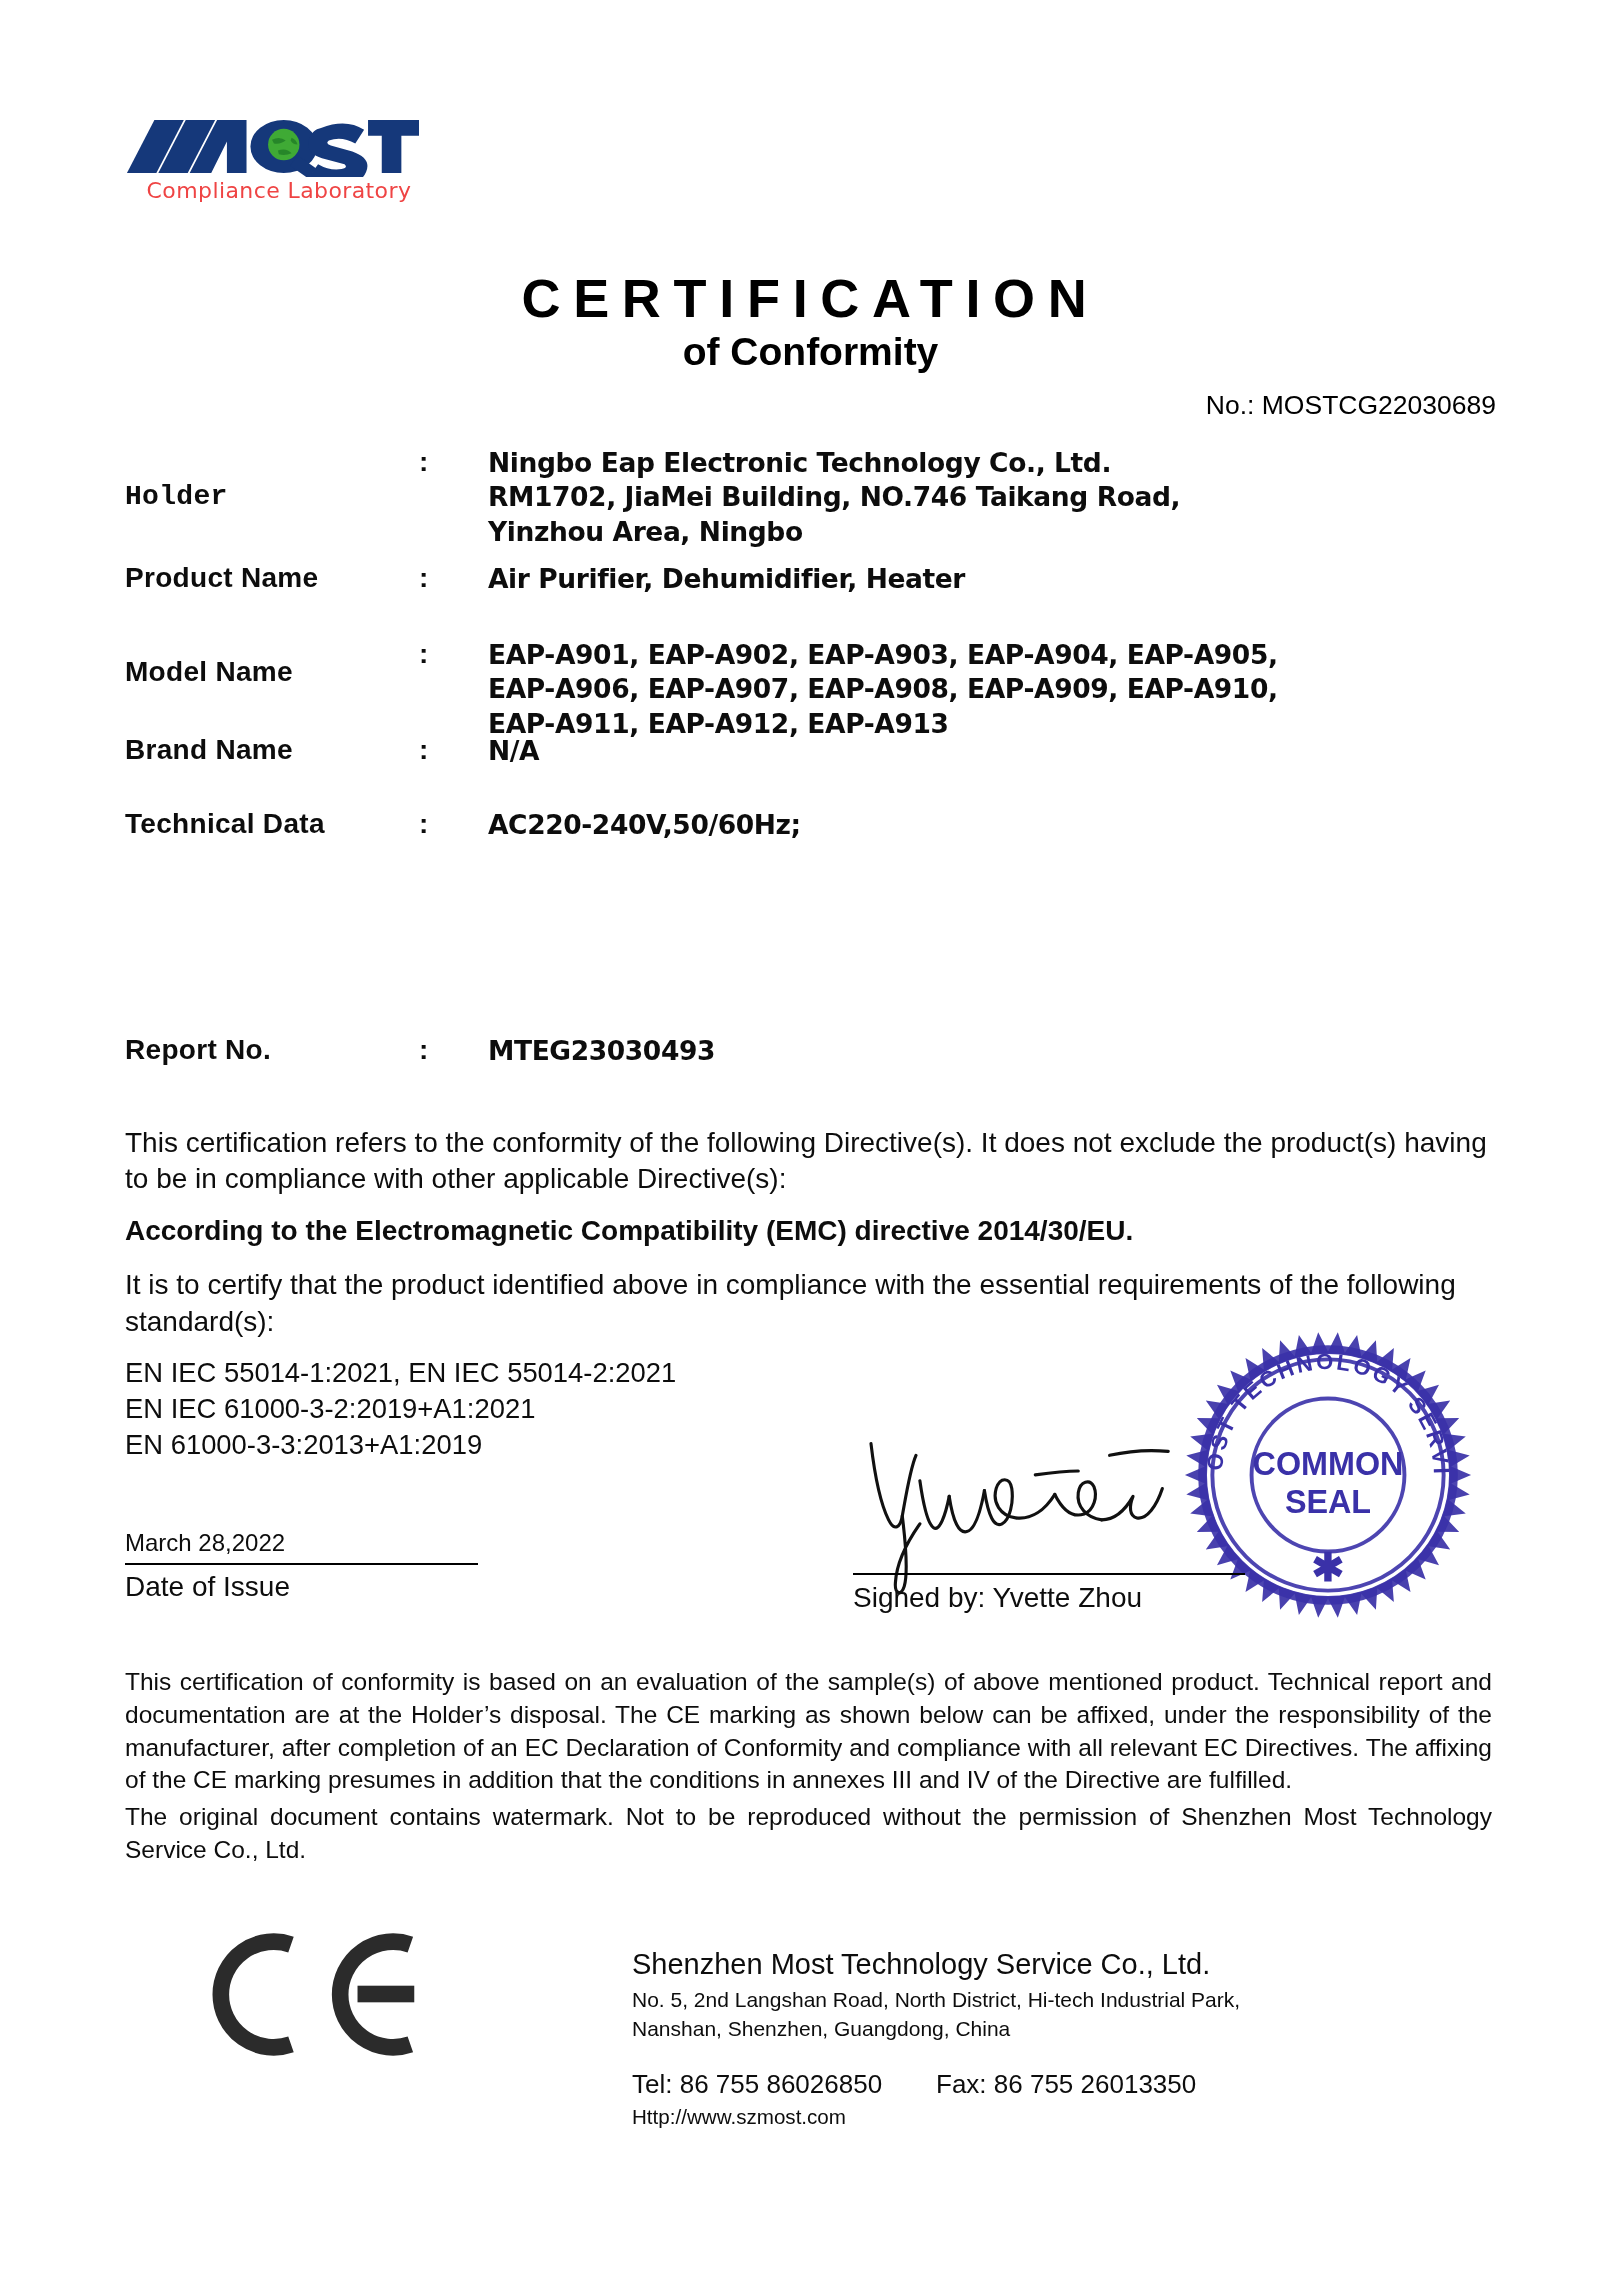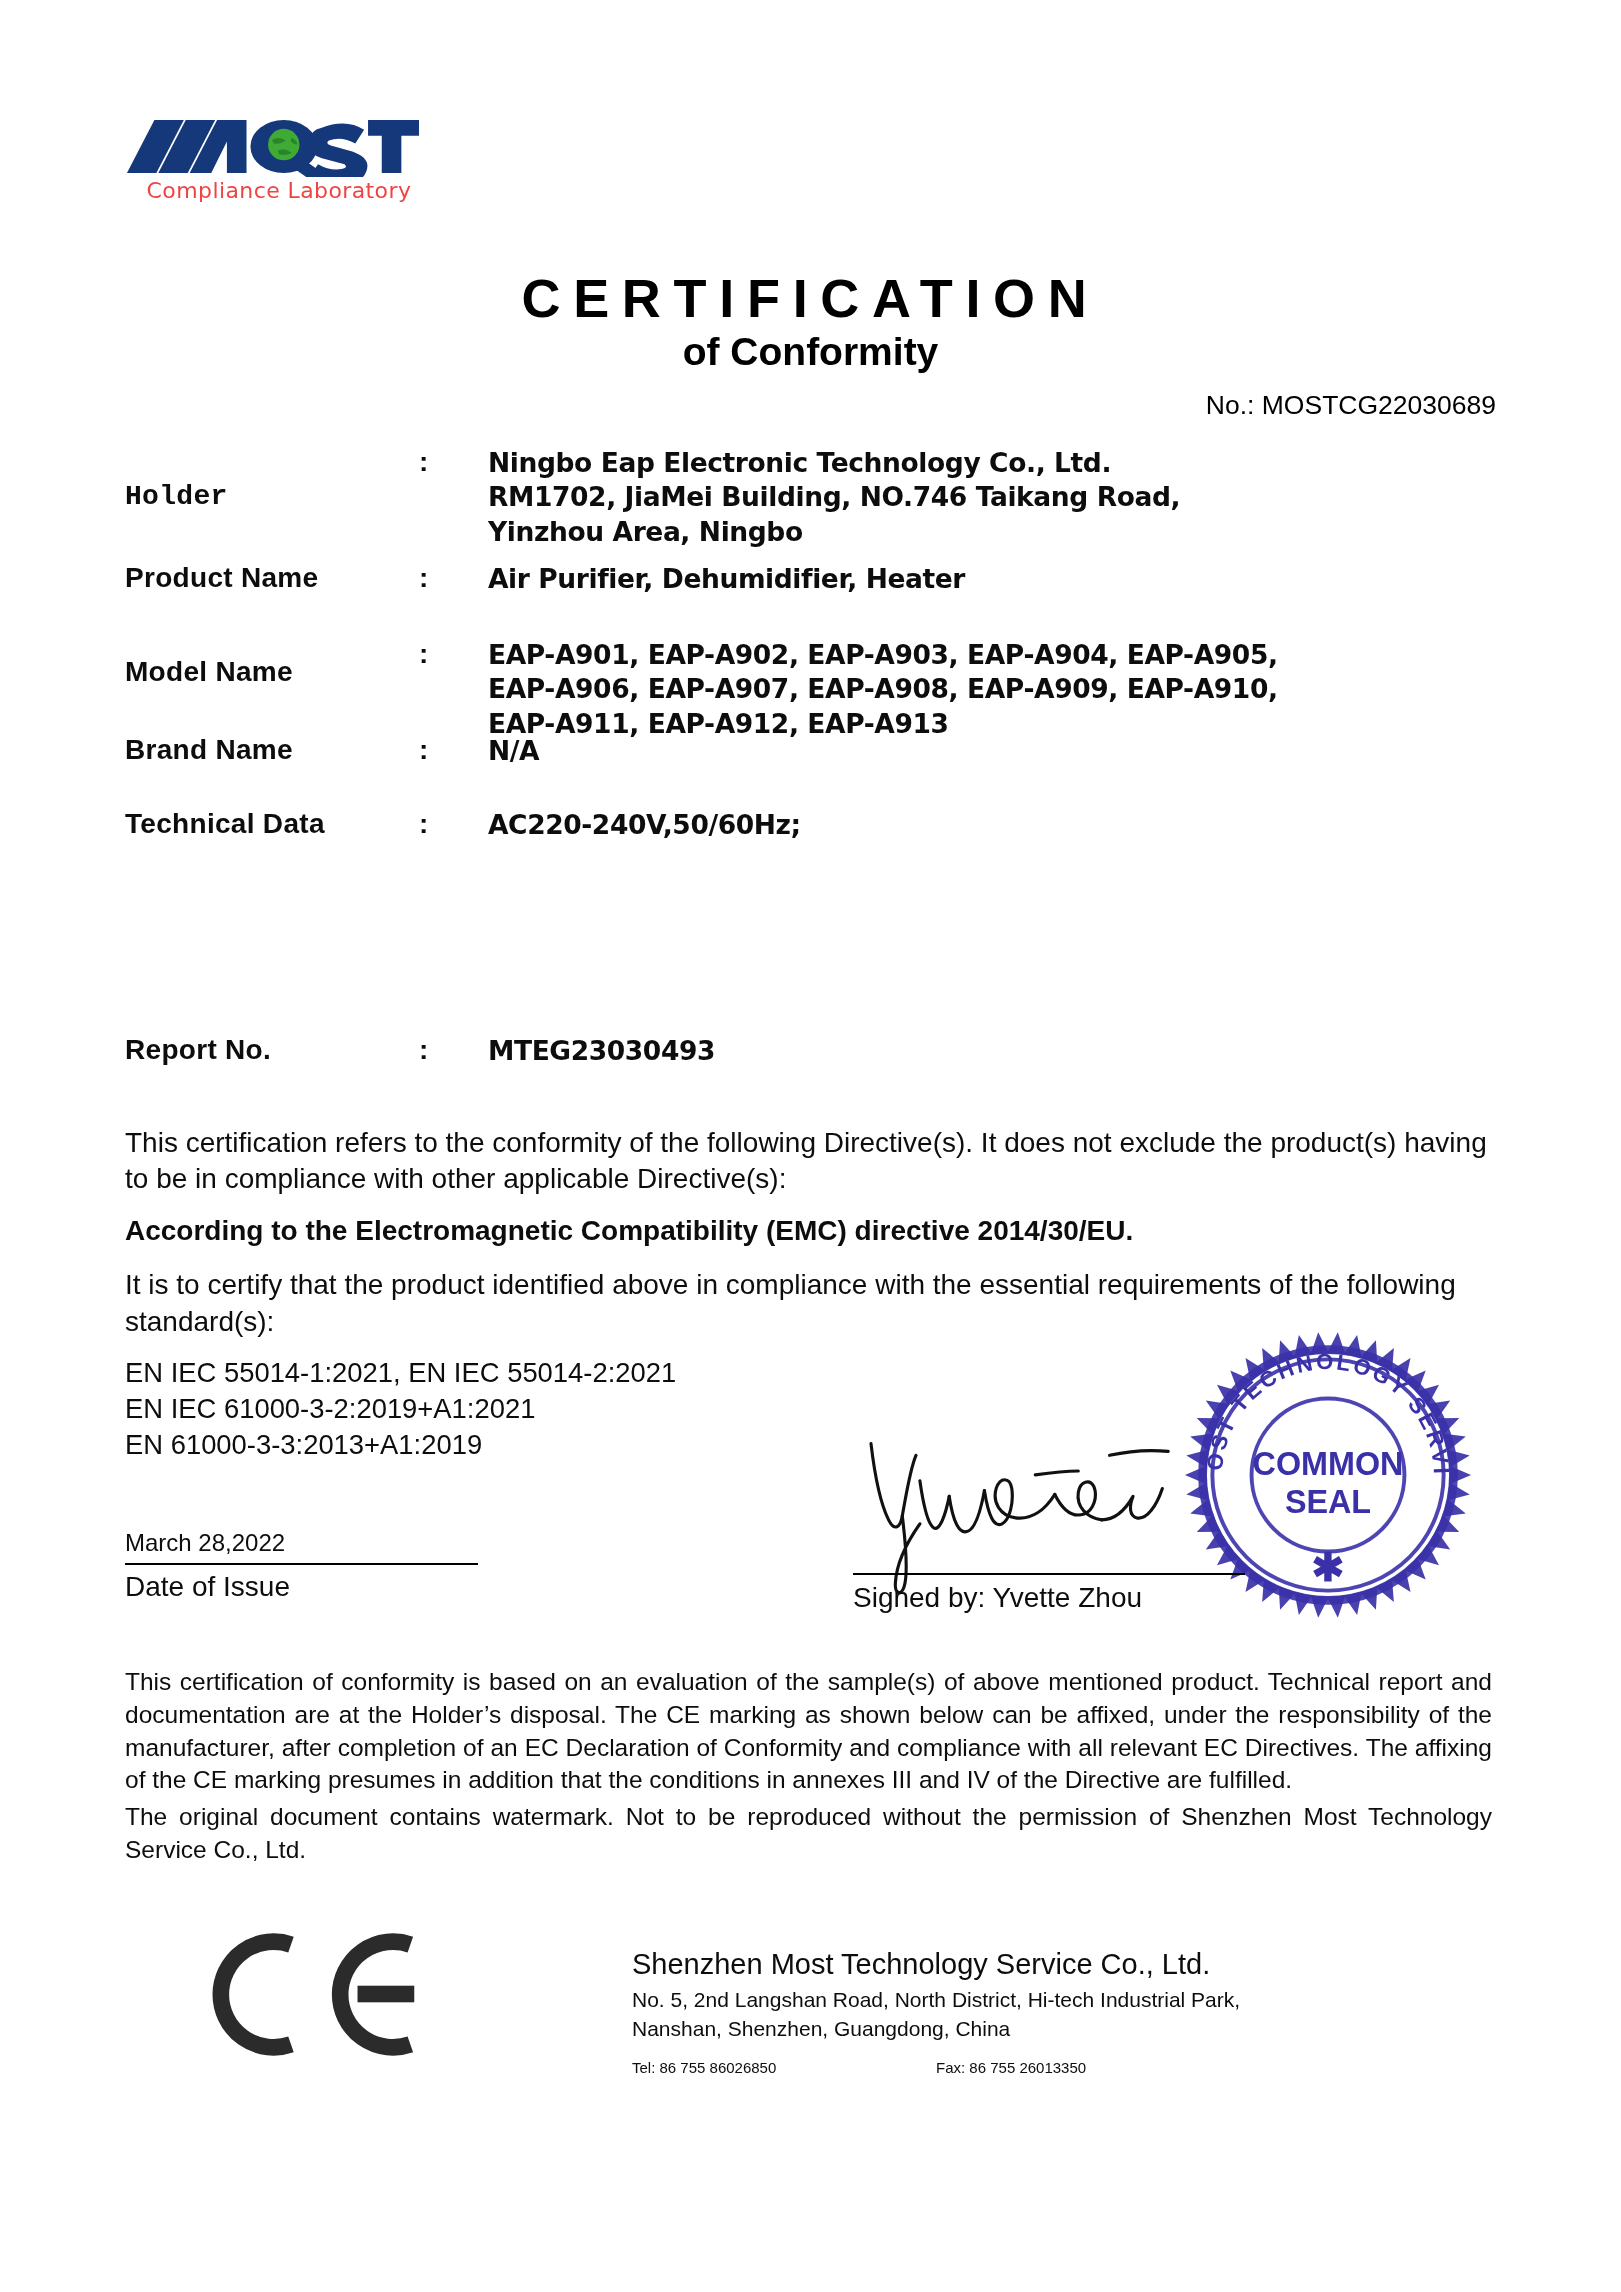--- a/index.html
+++ b/index.html
@@ -223,22 +223,22 @@
   .footer-company {
     font-size: 29px;
     line-height: 1.25;
     margin-bottom: 3.9px;
   }
   .footer-line {
     font-size: 21px;
     line-height: 1.36;
   }
   .footer-contact {
-    margin-top: 15px;
-    font-size: 15px;
+    margin-top: 24px;
+    font-size: 26px;
     line-height: 1.36;
     display: flex;
   }
   .footer-tel { width: 304px; flex: 0 0 304px; }
   .footer-web {
     font-size: 20.6px;
     line-height: 1.36;
   }
 </style>
 </head>
@@ -401,16 +401,17 @@
   </svg>
 
   <div class="footer-info">
     <div class="footer-company">Shenzhen Most Technology Service Co., Ltd.</div>
     <div class="footer-line">No. 5, 2nd Langshan Road, North District, Hi-tech Industrial Park,</div>
     <div class="footer-line">Nanshan, Shenzhen, Guangdong, China</div>
     <div class="footer-contact">
       <div class="footer-tel">Tel: 86 755 86026850</div>
       <div>Fax: 86 755 26013350</div>
     </div>
+    <div class="footer-web">Http://www.szmost.com</div>
   </div>
 
 </div>
 
 
 </body></html>

